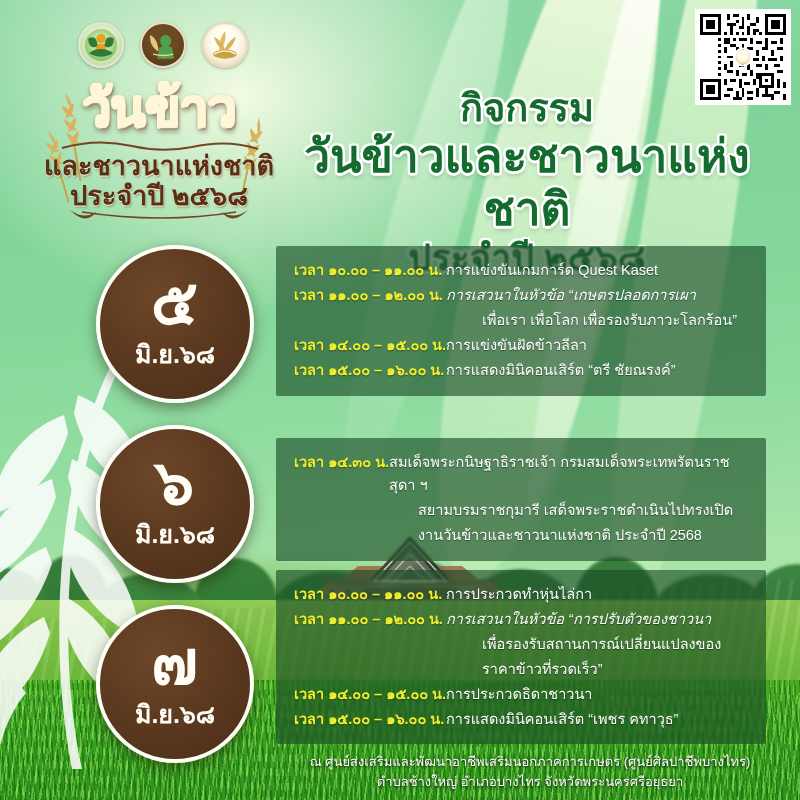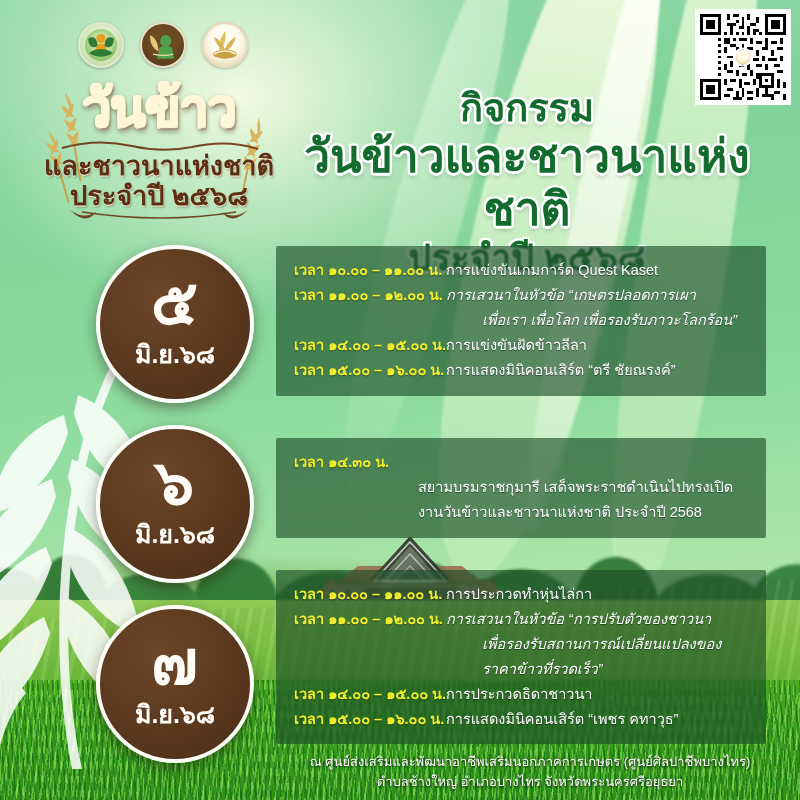--- a/index.html
+++ b/index.html
@@ -195,21 +195,21 @@
     flex:0 0 auto; min-width:152px;
     color:#f0ef2e; font-size:14.5px; font-weight:bold; line-height:1.58;
     white-space:nowrap;
     text-shadow:0 1px 1px rgba(0,0,0,.45);
   }
   .time.narrow{ min-width:88px; }
   .desc{
     color:#ffffff; font-size:14.5px; line-height:1.58;
     text-shadow:0 1px 1px rgba(0,0,0,.45);
   }
-  .cont{ color:#fff; font-size:14.5px; line-height:1.58; font-style:italic;
+  .cont{ color:#fff; font-size:14.5px; line-height:1.58; 
          text-shadow:0 1px 1px rgba(0,0,0,.45); }
   .ital{ font-style:italic; }
   .indent-1{ margin-left:152px; }
   .indent-2{ margin-left:88px; }
   .sub-ind{ padding-left:36px; }
 
   
   .footer{
     position:absolute; left:280px; width:500px; top:752px;
     text-align:center; color:#ffffff; font-size:13px; line-height:1.5;
@@ -502,20 +502,21 @@
     </div>
     <div class="row">
       <span class="time">เวลา ๑๕.๐๐ – ๑๖.๐๐ น.</span>
       <span class="desc">การแสดงมินิคอนเสิร์ต “ตรี ชัยณรงค์”</span>
     </div>
   </div>
 
   <div class="panel" id="panel-1">
     <div class="row">
       <span class="time narrow">เวลา ๑๔.๓๐ น.</span>
+      <span class="desc">สมเด็จพระกนิษฐาธิราชเจ้า กรมสมเด็จพระเทพรัตนราชสุดา ฯ</span>
     </div>
     <div class="row">
       <span class="desc indent-2 sub-ind">สยามบรมราชกุมารี เสด็จพระราชดำเนินไปทรงเปิด</span>
     </div>
     <div class="row">
       <span class="desc indent-2 sub-ind">งานวันข้าวและชาวนาแห่งชาติ ประจำปี 2568</span>
     </div>
   </div>
 
   <div class="panel" id="panel-2">

